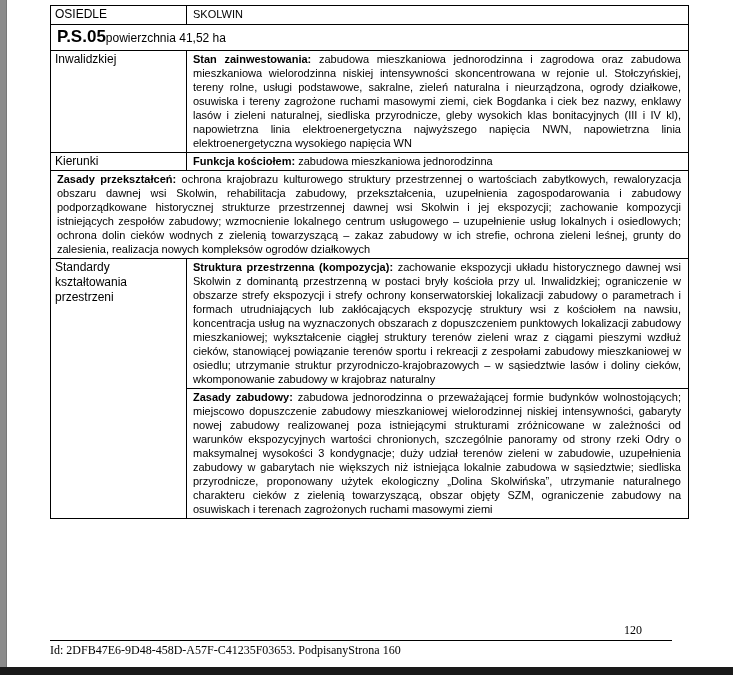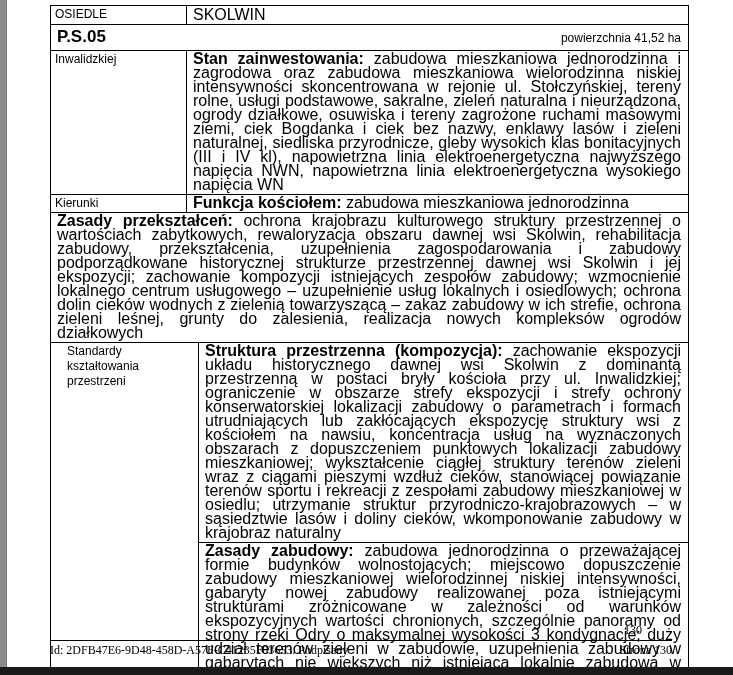--- a/index.html
+++ b/index.html
@@ -5,39 +5,39 @@
   html,body{margin:0;padding:0;background:#ffffff;}
   .screen{position:relative;width:733px;height:675px;background:#ec4899;overflow:hidden;
           font-family:"Liberation Sans",sans-serif;color:#000;}
   .left-strip{position:absolute;left:0;top:0;width:6px;height:675px;background:#8b8b8b;border-right:1px solid #777;}
   .bottom-bar{position:absolute;left:0;bottom:0;width:733px;height:8px;background:#1a1a1a;}
   .page{position:absolute;left:7px;top:0;width:726px;height:667px;background:#ffffff;}
 
   
   .tbl{position:absolute;left:43px;top:5px;width:639px;border:1px solid #000;box-sizing:border-box;}
   .row{display:flex;border-bottom:1px solid #000;}
-  .row:last-child{border-bottom:none;margin-left:12px;}
+  .row:last-child{border-bottom:none;}
   .c1{width:136px;flex:0 0 136px;border-right:1px solid #000;box-sizing:border-box;
       padding:1px 2px 1px 4px;font-size:12px;line-height:15px;}
   .c2{flex:1;box-sizing:border-box;}
   .cell-pad{padding:1px 7px 2px 6px;}
-  .v{font-size:16px;line-height:15px;}
-  .body-txt{font-size:16px;line-height:14px;text-align:justify;}
+  .v{font-size:11px;line-height:15px;}
+  .body-txt{font-size:11px;line-height:14px;text-align:justify;}
   .b{font-weight:bold;}
   .sub{border-bottom:1px solid #000;}
   .sub:last-child{border-bottom:none;}
-  .unit-cell{display:flex;align-items:baseline;justify-content:space-between;padding:2px 7px 3px 6px;}
+  .unit-cell{display:flex;align-items:baseline;padding:2px 7px 3px 6px;}
   .unit-code{font-weight:bold;font-size:17px;line-height:20px;}
   .unit-area{font-size:12px;}
 
   
   .footer{position:absolute;left:43px;top:623px;width:622px;font-family:"Liberation Serif",serif;font-size:12px;}
   .pg-num{text-align:right;padding-right:30px;padding-bottom:2px;}
   .foot-rule{border-top:1px solid #000;}
-  .foot-row{display:flex;justify-content:space-between;padding-top:2px;}
+  .foot-row{display:flex;padding-top:2px;}
 </style>
 </head>
 <body>
 
 <div class="screen">
   <div class="left-strip"></div>
 
   <div class="page">
 
     <div class="tbl">
@@ -74,24 +74,24 @@
         <div class="c1">Standardy kształtowania przestrzeni</div>
         <div class="c2">
           <div class="sub cell-pad body-txt"><span class="b">Struktura przestrzenna (kompozycja):</span> <span>zachowanie ekspozycji układu historycznego dawnej wsi Skolwin z dominantą przestrzenną w postaci bryły kościoła przy ul. Inwalidzkiej; ograniczenie w obszarze strefy ekspozycji i strefy ochrony konserwatorskiej lokalizacji zabudowy o parametrach i formach utrudniających lub zakłócających ekspozycję struktury wsi z kościołem na nawsiu, koncentracja usług na wyznaczonych obszarach z dopuszczeniem punktowych lokalizacji zabudowy mieszkaniowej; wykształcenie ciągłej struktury terenów zieleni wraz z ciągami pieszymi wzdłuż cieków, stanowiącej powiązanie terenów sportu i rekreacji z zespołami zabudowy mieszkaniowej w osiedlu; utrzymanie struktur przyrodniczo-krajobrazowych – w sąsiedztwie lasów i doliny cieków, wkomponowanie zabudowy w krajobraz naturalny</span></div>
           <div class="sub cell-pad body-txt"><span class="b">Zasady zabudowy:</span> <span>zabudowa jednorodzinna o przeważającej formie budynków wolnostojących; miejscowo dopuszczenie zabudowy mieszkaniowej wielorodzinnej niskiej intensywności, gabaryty nowej zabudowy realizowanej poza istniejącymi strukturami zróżnicowane w zależności od warunków ekspozycyjnych wartości chronionych, szczególnie panoramy od strony rzeki Odry o maksymalnej wysokości 3 kondygnacje; duży udział terenów zieleni w zabudowie, uzupełnienia zabudowy w gabarytach nie większych niż istniejąca lokalnie zabudowa w sąsiedztwie; siedliska przyrodnicze, proponowany użytek ekologiczny „Dolina Skolwińska”, utrzymanie naturalnego charakteru cieków z zielenią towarzyszącą, obszar objęty SZM, ograniczenie zabudowy na osuwiskach i terenach zagrożonych ruchami masowymi ziemi</span></div>
         </div>
       </div>
 
     </div>
 
     <div class="footer">
-      <div class="pg-num">130</div>
+      <div class="pg-num">120</div>
       <div class="foot-rule"></div>
       <div class="foot-row">
         <span>Id: 2DFB47E6-9D48-458D-A57F-C41235F03653. Podpisany</span>
-        <span>Strona 130</span>
+        <span>Strona 160</span>
       </div>
     </div>
 
   </div>
 
   <div class="bottom-bar"></div>
 </div>
 
 </body></html>

